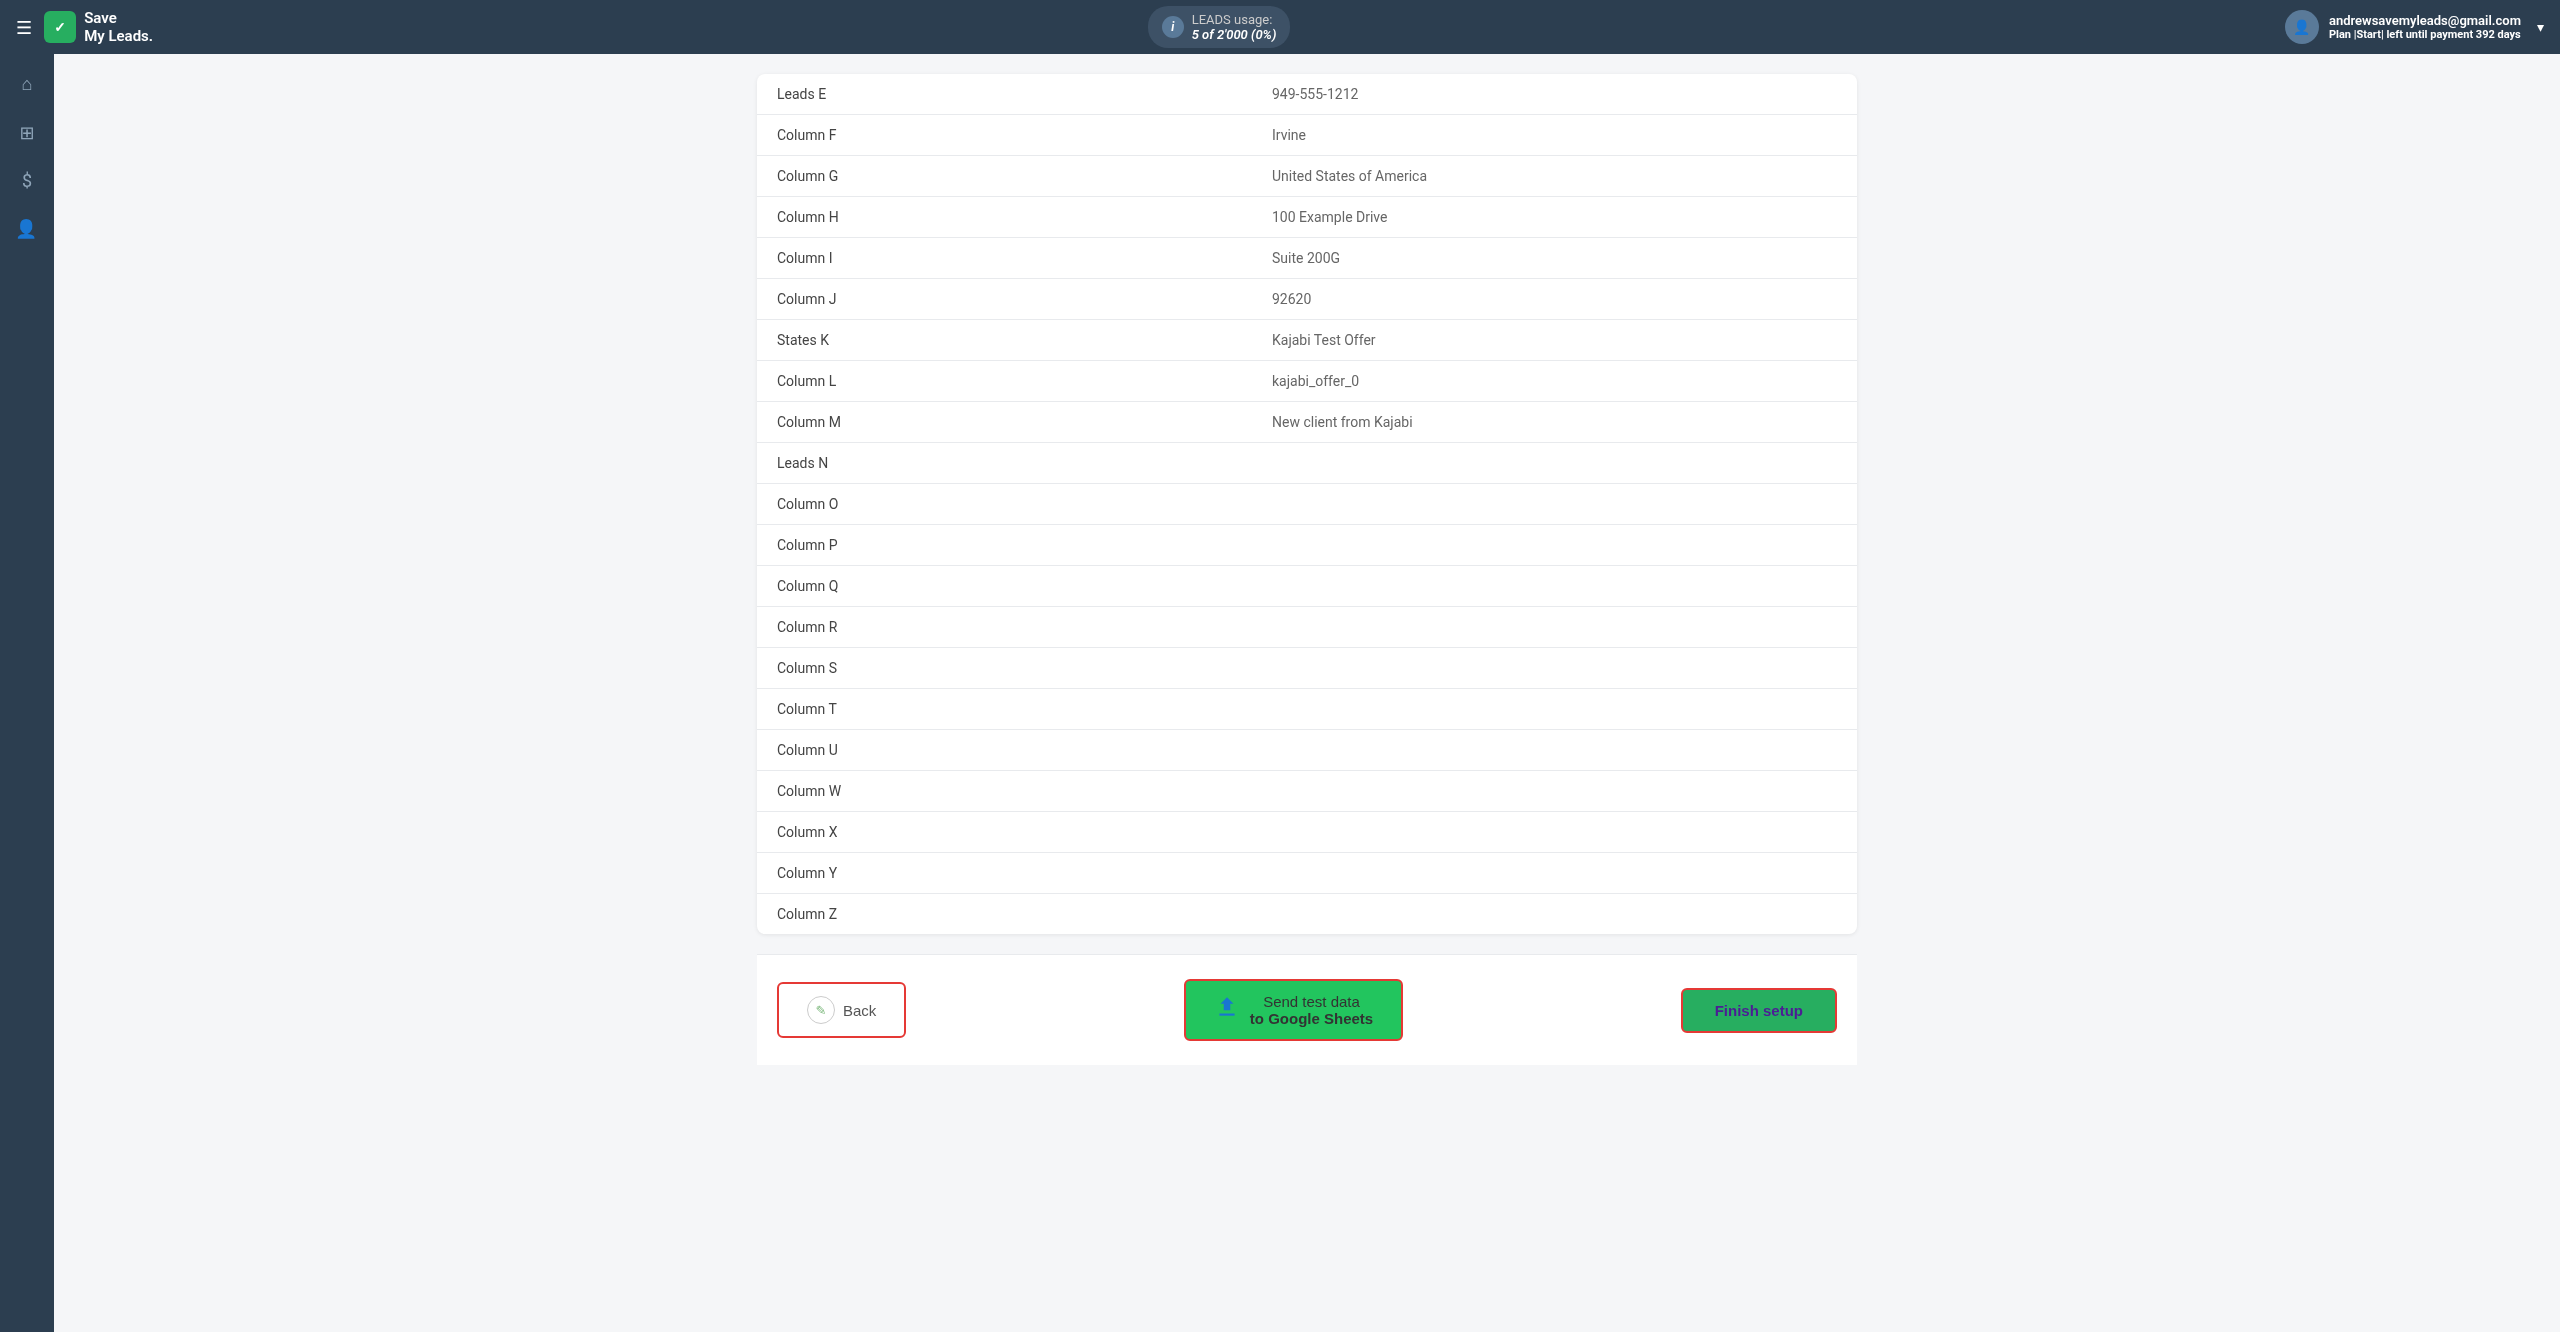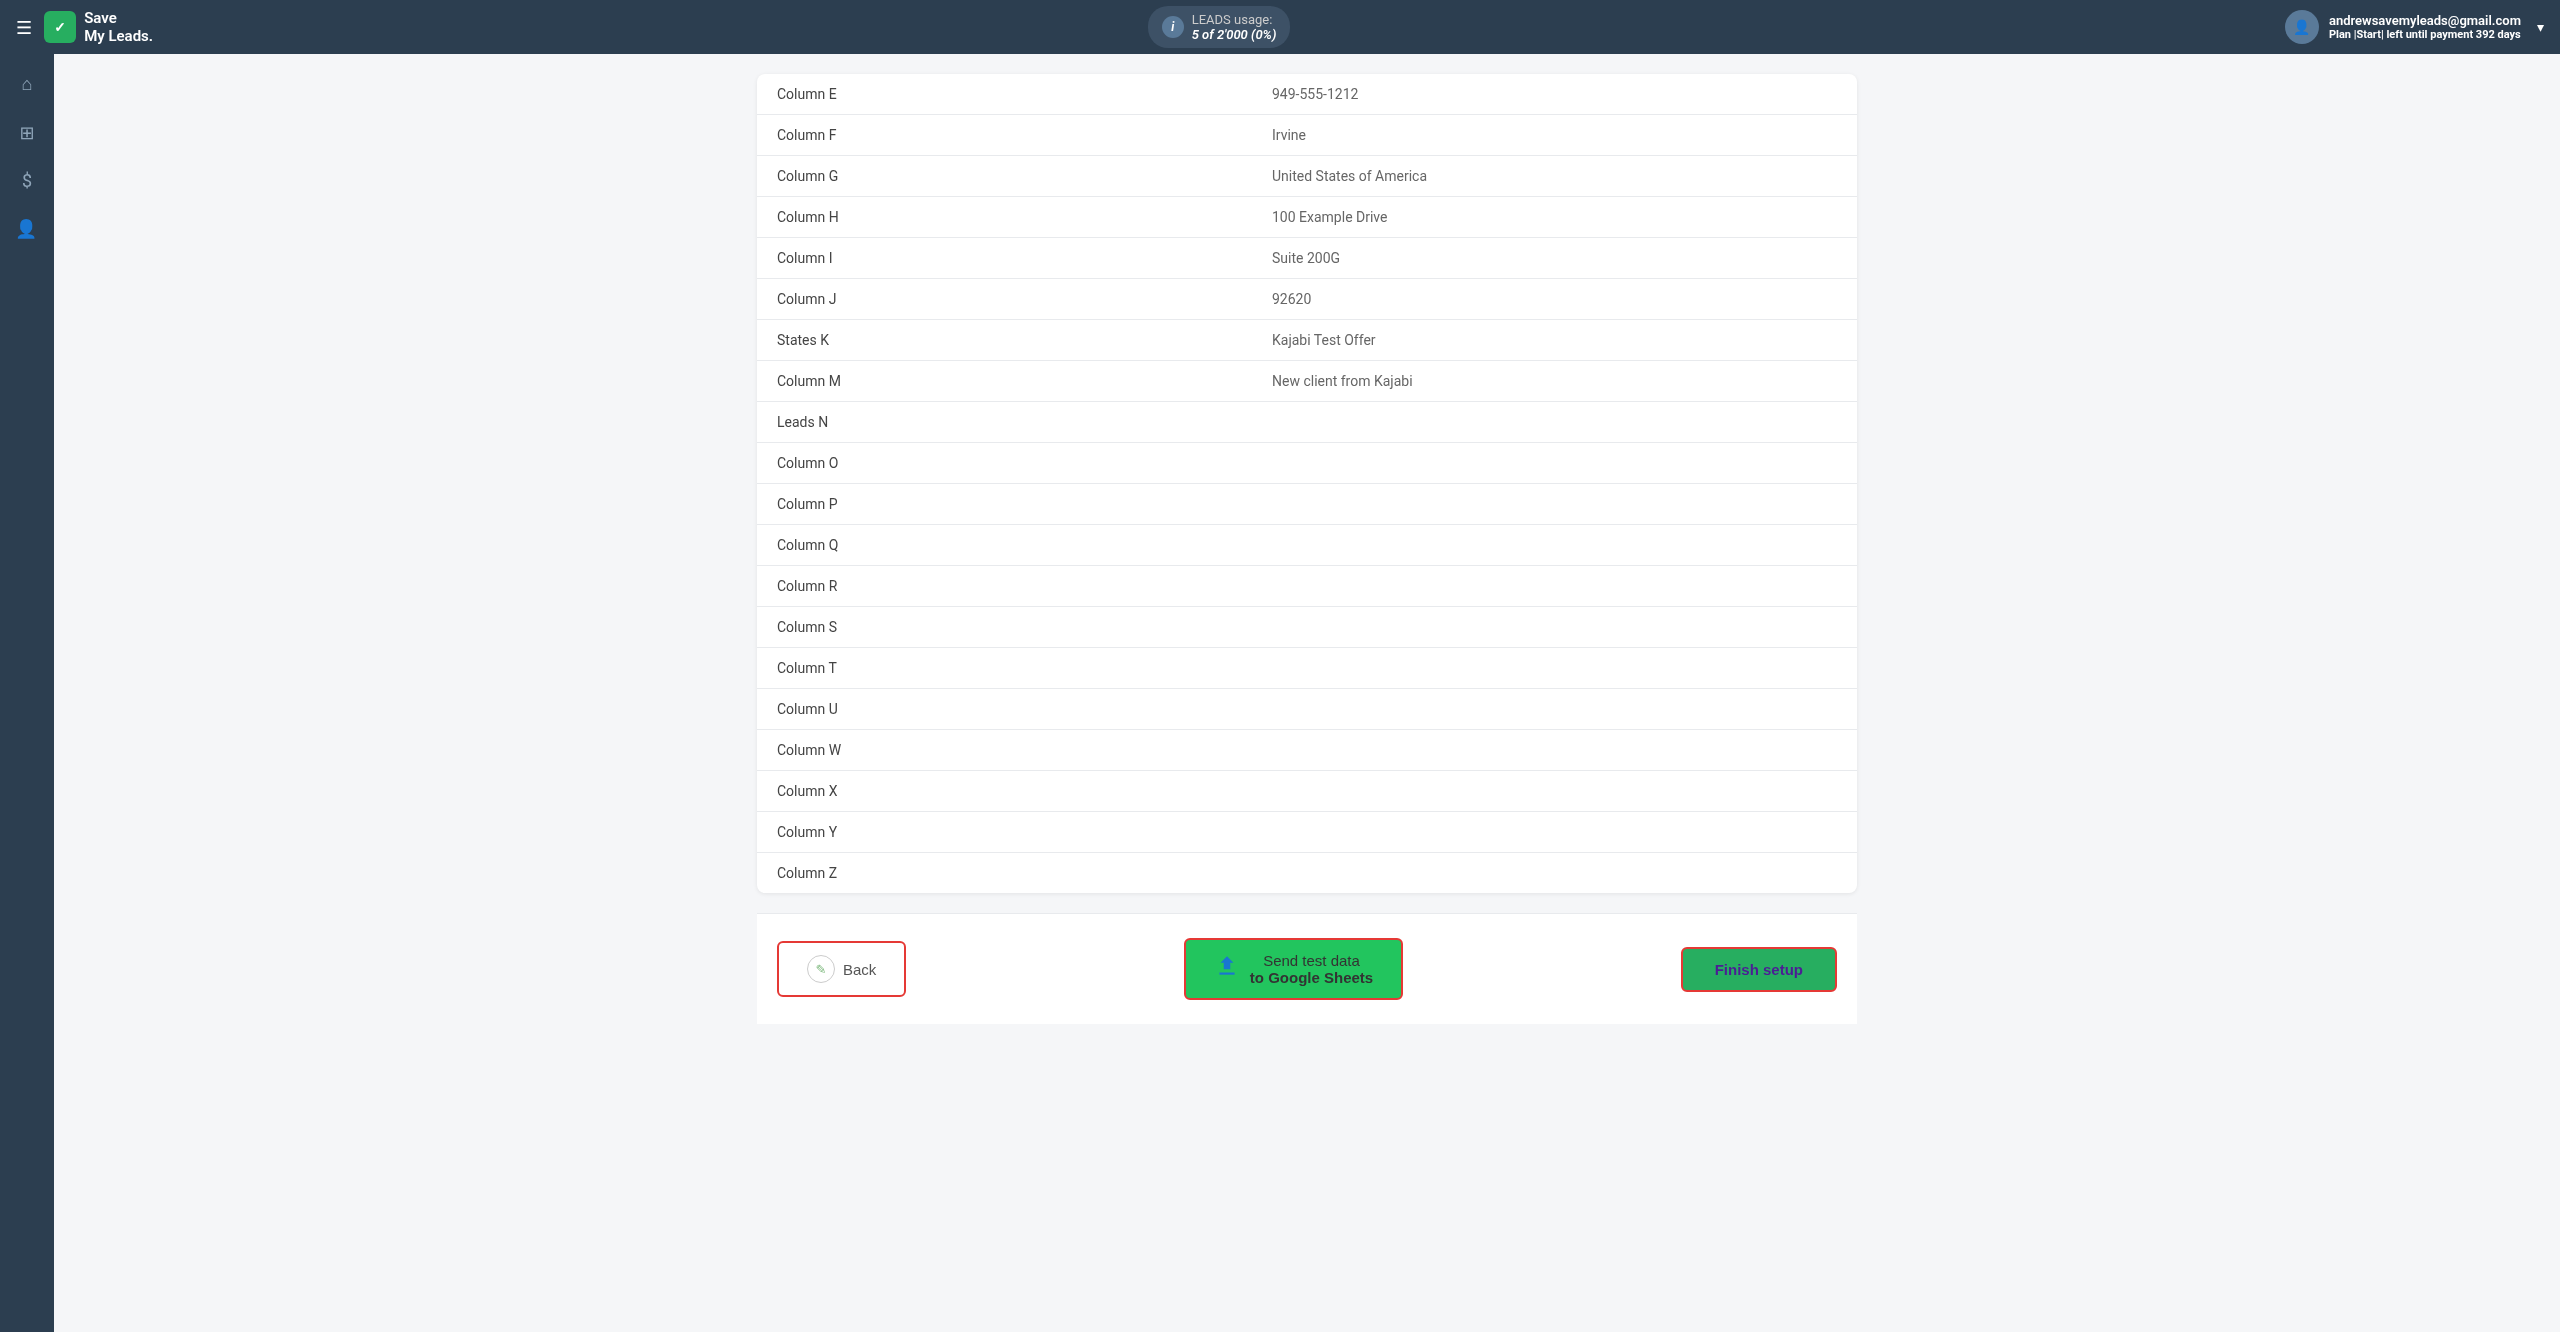--- a/index.html
+++ b/index.html
@@ -224,21 +224,21 @@
     <div class="sidebar-icon">⊞</div>
     <div class="sidebar-icon">$</div>
     <div class="sidebar-icon">👤</div>
   </aside>
 
   <div class="content">
     <div class="table-card">
       <table class="data-table">
         <tbody id="table-body">
             <tr>
-      <td>Column E</td>
+      <td>Leads E</td>
       <td>949-555-1212</td>
     </tr>
             <tr>
       <td>Column F</td>
       <td>Irvine</td>
     </tr>
             <tr>
       <td>Column G</td>
       <td>United States of America</td>
     </tr>
@@ -250,20 +250,24 @@
       <td>Column I</td>
       <td>Suite 200G</td>
     </tr>
             <tr>
       <td>Column J</td>
       <td>92620</td>
     </tr>
             <tr>
       <td>States K</td>
       <td>Kajabi Test Offer</td>
+    </tr>
+            <tr>
+      <td>Column L</td>
+      <td>kajabi_offer_0</td>
     </tr>
             <tr>
       <td>Column M</td>
       <td>New client from Kajabi</td>
     </tr>
             <tr>
       <td>Leads N</td>
       <td></td>
     </tr>
             <tr>

